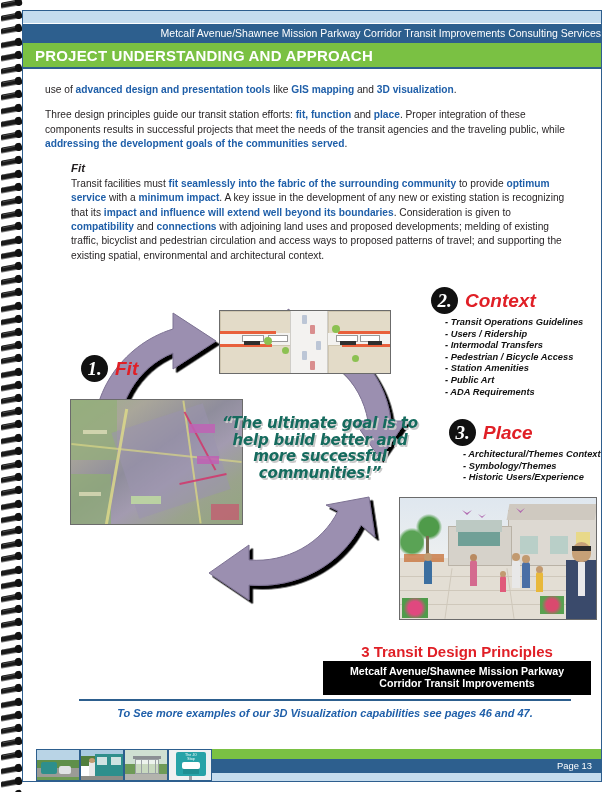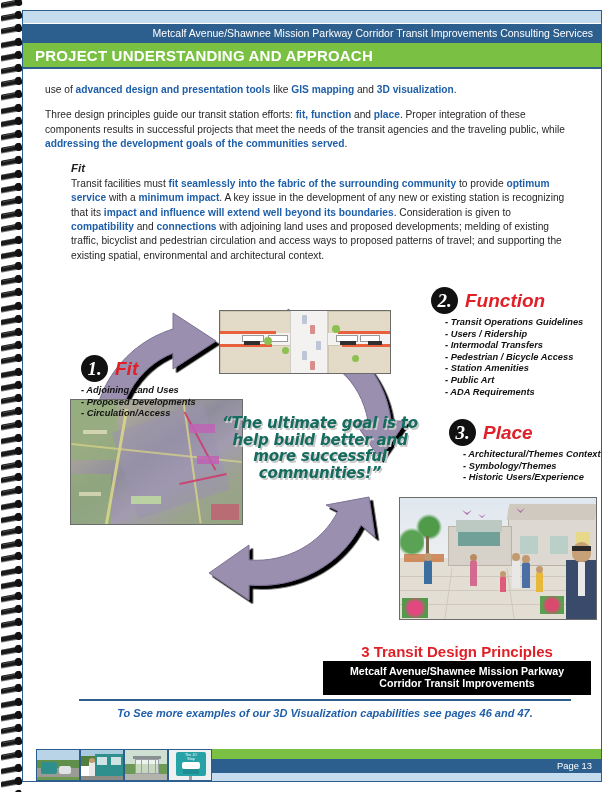--- a/index.html
+++ b/index.html
@@ -41,21 +41,21 @@
     position:absolute;left:22px;top:10px;width:580px;height:772px;
     background:#ffffff;
     border:1px solid #2e5e8e;
     box-sizing:border-box;
   }
 
   
   .hdr-lightblue{height:12px;background:#c5dcee;border-bottom:1px solid #ffffff;}
   .hdr-blue{
     height:19px;background:#2d5f8e;color:#ffffff;
-    font-size:10.5px;line-height:19px;text-align:right;padding-right:8px;
+    font-size:10.5px;line-height:19px;text-align:right;
     box-sizing:border-box;white-space:nowrap;overflow:hidden;
   }
   .hdr-green{
     height:26px;background:#7ac143;color:#ffffff;
     font-size:15px;font-weight:bold;line-height:26px;padding-left:12px;
     letter-spacing:.2px;box-sizing:border-box;
     border-bottom:2px solid #2d5f8e;
   }
 
   
@@ -599,26 +599,23 @@
       <div class="st" style="left:2px;top:100px;width:26px;height:20px;background:radial-gradient(circle,#e0487f 0%,#e0487f 40%,#4f9b4a 70%);"></div>
       <div class="st" style="left:140px;top:98px;width:24px;height:18px;background:radial-gradient(circle,#d94a6e 0%,#d94a6e 38%,#59a050 68%);"></div>
 
       <div class="st" style="left:62px;top:12px;width:10px;height:5px;background:#b06ab0;clip-path:polygon(0 0,50% 60%,100% 0,50% 100%);"></div>
       <div class="st" style="left:78px;top:16px;width:8px;height:4px;background:#b06ab0;clip-path:polygon(0 0,50% 60%,100% 0,50% 100%);"></div>
       <div class="st" style="left:116px;top:10px;width:9px;height:5px;background:#b06ab0;clip-path:polygon(0 0,50% 60%,100% 0,50% 100%);"></div>
     </div>
 
     <div class="num-circle" style="left:58px;top:82px;">1.</div>
     <div class="princ-title" style="left:92px;top:85px;">Fit</div>
-    <div class="princ-list" style="left:58px;top:112px;white-space:pre;">- Adjoining Land Uses
-- Proposed Developments
-- Circulation/Access</div>
 
     <div class="num-circle" style="left:408px;top:14px;">2.</div>
-    <div class="princ-title" style="left:442px;top:17px;">Function</div>
+    <div class="princ-title" style="left:442px;top:17px;">Context</div>
     <div class="princ-list" style="left:422px;top:44px;white-space:pre;">- Transit Operations Guidelines
 - Users / Ridership
 - Intermodal Transfers
 - Pedestrian / Bicycle Access
 - Station Amenities
 - Public Art
 - ADA Requirements</div>
 
     <div class="num-circle" style="left:426px;top:146px;">3.</div>
     <div class="princ-title" style="left:460px;top:149px;">Place</div>

